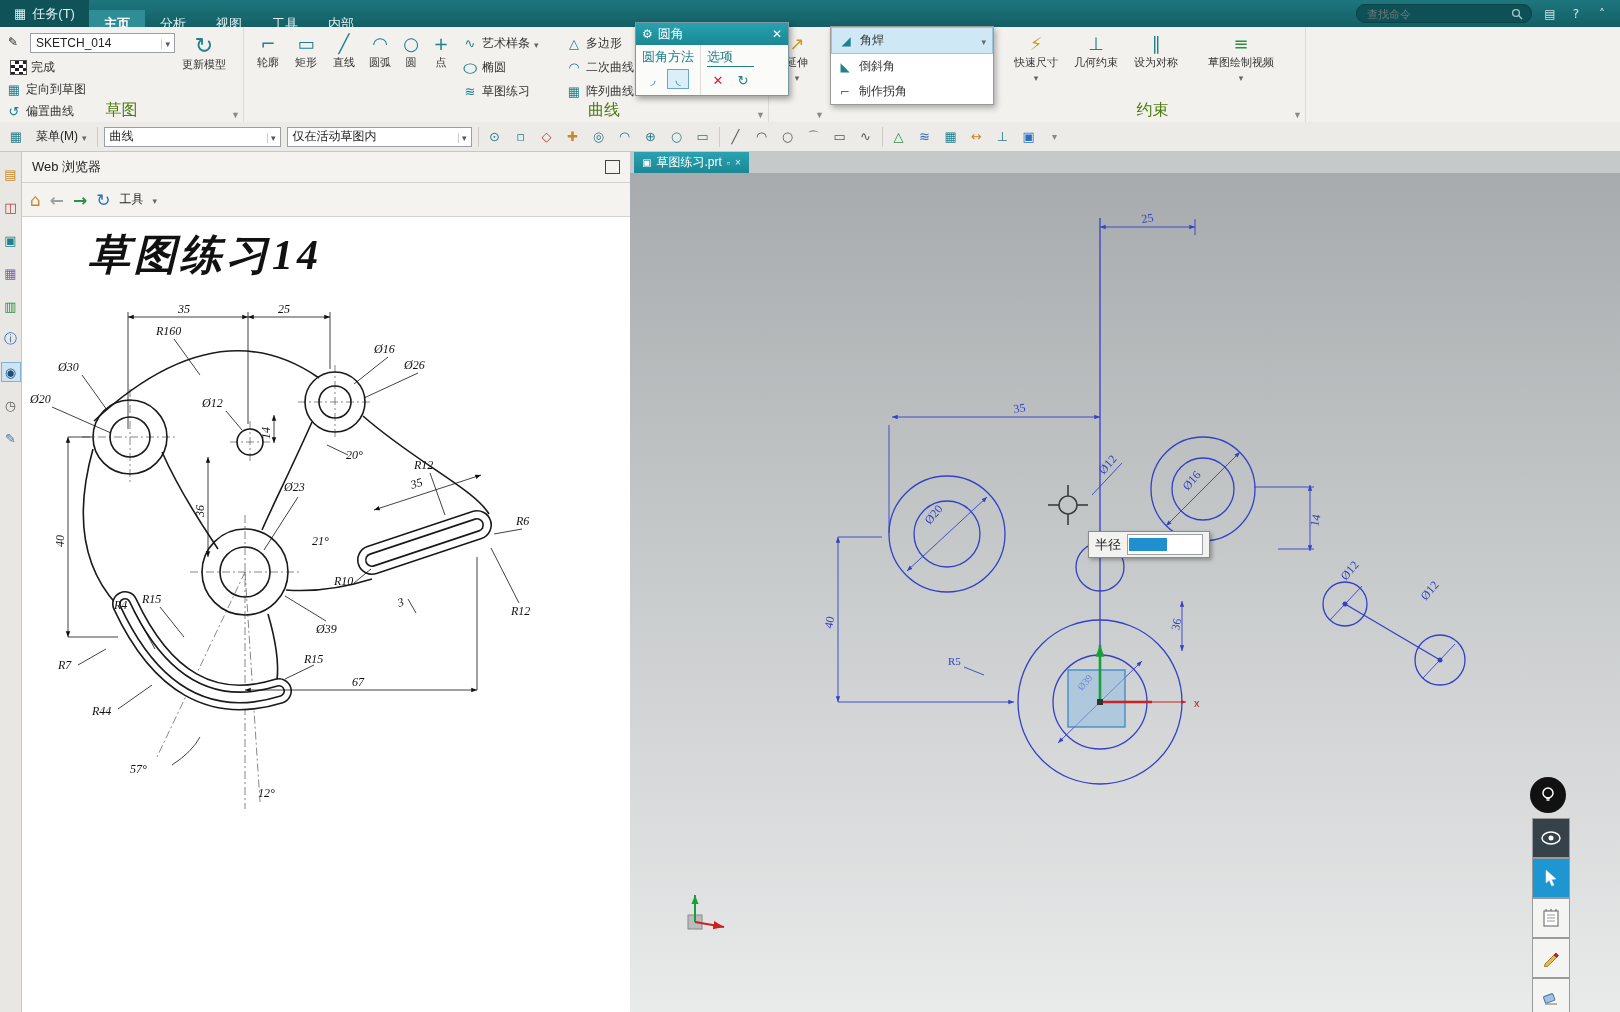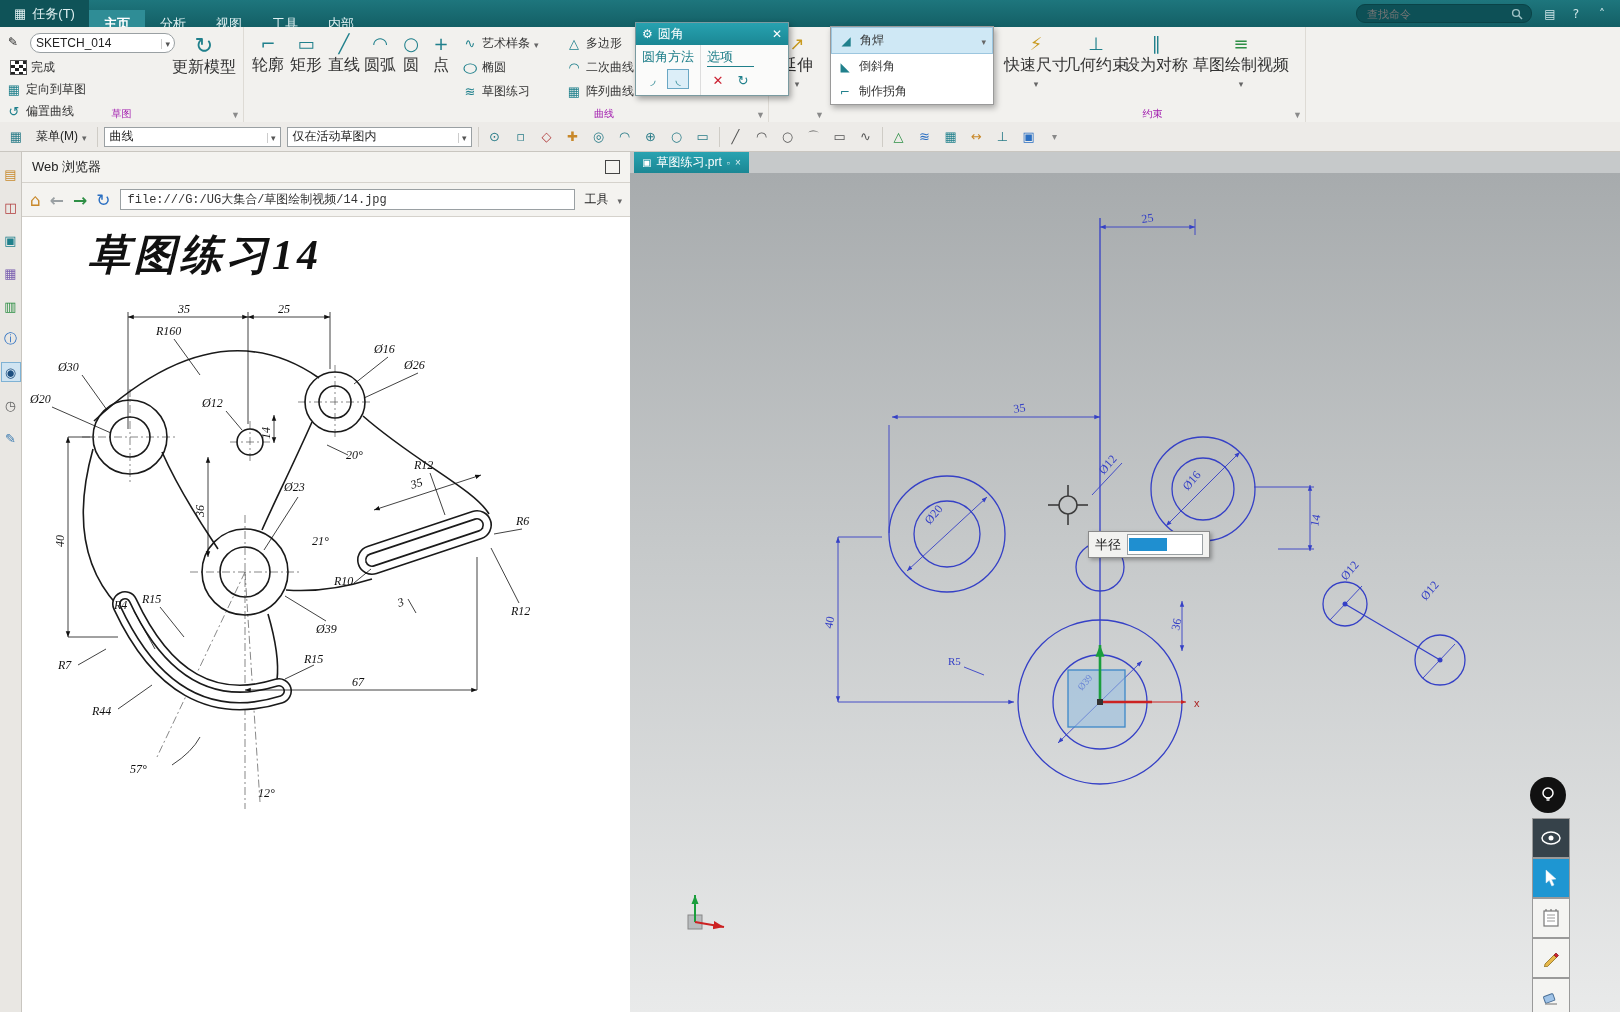--- a/index.html
+++ b/index.html
@@ -15,26 +15,26 @@
   .tb-tab.active{background:#2f8d96;color:#fff;font-weight:bold;}
   .tb-right{margin-left:auto;display:flex;align-items:center;gap:10px;padding-right:10px;}
   .tb-search{width:158px;height:17px;background:#0d5056;border:1px solid #0a4347;border-radius:9px;
     display:flex;align-items:center;padding:0 8px;}
   .tb-search input{flex:1;background:transparent;border:0;outline:0;color:#bcd8da;font-size:11px;width:100px;}
   .tb-winico{color:#cfe6e8;font-size:12px;width:16px;text-align:center;}
 
   
   .ribbon{position:absolute;left:0;top:27px;width:100%;height:95px;background:#f2f1ee;border-bottom:1px solid #c9c6c0;}
   .group{position:absolute;top:0;height:95px;border-right:1px solid #dedbd5;}
-  .glabel{position:absolute;bottom:1px;left:0;width:100%;text-align:center;font-size:10px;color:#a21caf;}
+  .glabel{position:absolute;bottom:1px;left:0;width:100%;text-align:center;font-size:16px;color:#4d7c0f;}
   .launch{position:absolute;bottom:2px;right:3px;font-size:9px;color:#8a8a8a;}
   .launch::after{content:"▼";}
   .rbig{position:absolute;display:flex;flex-direction:column;align-items:center;width:40px;color:#333;}
   .rbig .ic{font-size:18px;height:22px;line-height:22px;color:#20808c;}
-  .rbig .lb{font-size:16px;white-space:nowrap;}
+  .rbig .lb{font-size:11px;white-space:nowrap;}
   .caret::after{content:"▾";font-size:9px;color:#666;}
   .rrow{position:absolute;display:flex;align-items:center;gap:4px;font-size:12px;color:#333;white-space:nowrap;}
   .rrow .ic{font-size:13px;color:#20808c;width:16px;text-align:center;}
   .combo{display:flex;align-items:center;background:#fff;border:1px solid #9aa0a3;height:18px;font-size:12px;padding:0 2px 0 5px;color:#222;}
   .combo .cc::after{content:"▾";font-size:9px;color:#555;border-left:1px solid #ccc;padding:0 2px 0 3px;margin-left:4px;}
   .checker{width:15px;height:13px;border:1px solid #555;
     background:conic-gradient(#222 25%,#fff 0 50%,#222 0 75%,#fff 0);background-size:8px 7px;}
 
   
   .fdlg{position:absolute;left:635px;top:22px;width:152px;z-index:60;background:#fbfbfa;
@@ -136,21 +136,21 @@
       <span class="tb-winico ico">▤</span>
       <span class="tb-winico ico">?</span>
       <span class="tb-winico ico">˄</span>
     </div>
   </div>
 
   <div class="ribbon">
 
     <div class="group" style="left:0;width:243px;">
       <div style="position:absolute;left:8px;top:8px;" class="ico">✎</div>
-      <div class="combo" style="position:absolute;left:30px;top:6px;width:136px;border-radius:10px;">
+      <div class="combo" style="position:absolute;left:30px;top:6px;width:136px;">
         <span>SKETCH_014</span>
         <span class="cc" style="margin-left:auto"></span>
       </div>
       <div class="rrow" style="left:10px;top:32px;">
         <span class="checker"></span>
         <span>完成</span>
       </div>
       <div class="rrow" style="left:6px;top:54px;">
         <span class="ic ico">▦</span>
         <span>定向到草图</span>
@@ -354,23 +354,20 @@
   <div class="webpanel">
     <div class="wp-title">
       <span>Web 浏览器</span>
       <span class="wp-max"></span>
     </div>
     <div class="wp-nav">
       <span class="nav-ic" style="color:#c8882a">⌂</span>
       <span class="nav-ic" style="color:#9aa0a3;font-weight:bold">←</span>
       <span class="nav-ic" style="color:#2e8f45;font-weight:bold">→</span>
       <span class="nav-ic" style="color:#2b6fc2">↻</span>
-      <div class="addr">
-        <input value="file:///G:/UG大集合/草图绘制视频/14.jpg" style="">
-      </div>
       <span>工具</span>
       <span class="caret"></span>
     </div>
 
     <div class="wp-page">
       <svg width="608" height="797" viewBox="0 0 608 797">
         <defs>
           <marker id="ar" viewBox="0 0 10 10" refX="9" refY="5" markerWidth="8" markerHeight="8" orient="auto-start-reverse">
             <path d="M0,1.5 L9,5 L0,8.5 z" fill="#111"></path>
           </marker>

